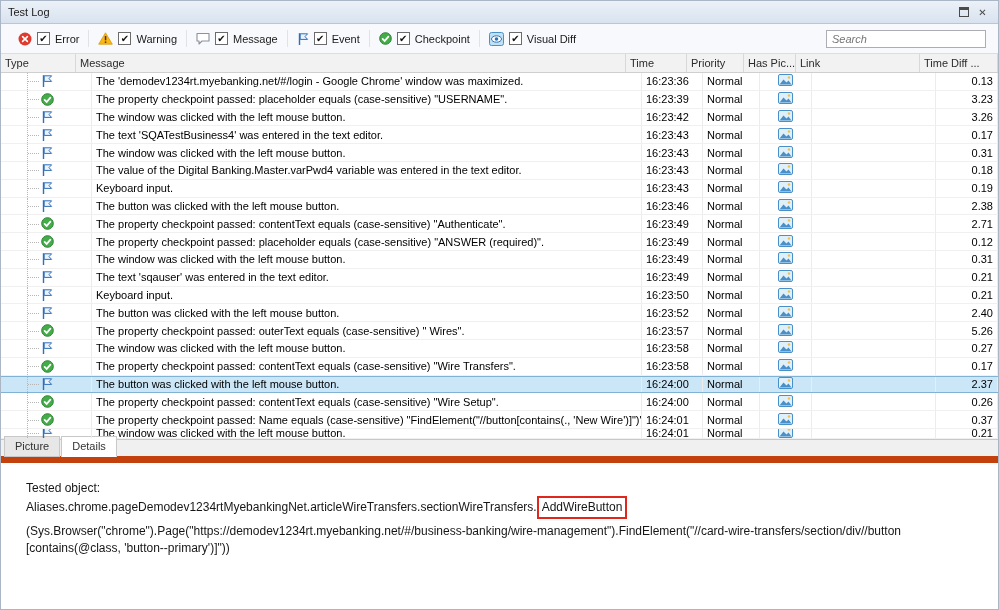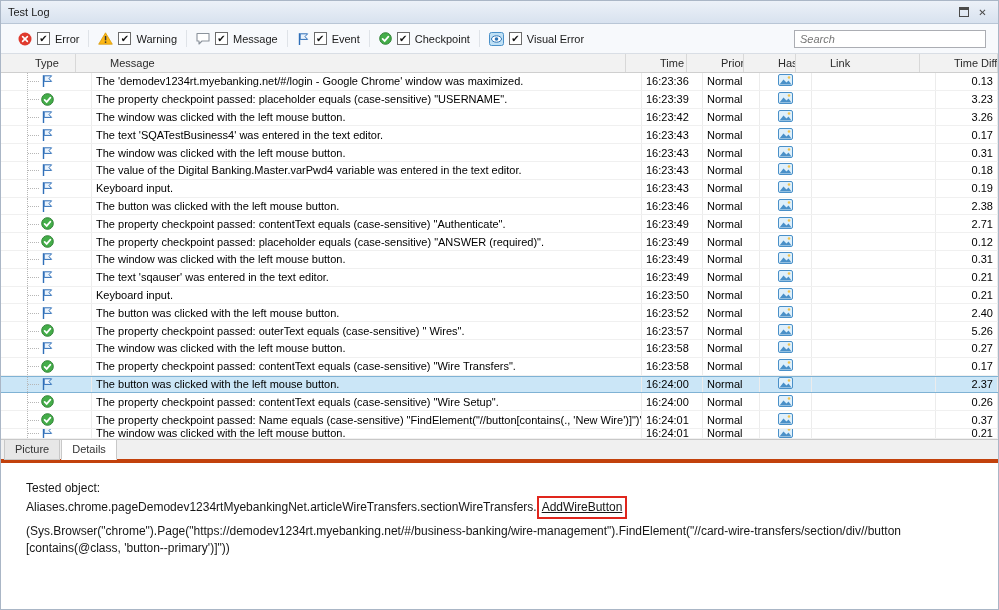--- a/index.html
+++ b/index.html
@@ -15,46 +15,46 @@
   .titlebar { flex:0 0 23px; height:23px; background:linear-gradient(#ecf1f8,#d8e2ef); border-bottom:1px solid #b9c6d6; display:flex; align-items:center; padding:0 7px; }
   .title { flex:1; color:#1b1b1b; }
   .tb-btn { width:17px; height:16px; display:inline-flex; align-items:center; justify-content:center; color:#4a4a4a; font-size:10px; margin-left:2px; cursor:default; }
 
   
   .toolbar { flex:0 0 30px; height:30px; background:#f7f9fc; border-bottom:1px solid #d9dee5; display:flex; align-items:center; padding:0 8px; }
   .fgroup { display:flex; align-items:center; gap:5px; padding:0 9px; }
   .sep { width:1px; height:17px; background:#dfe3e8; }
   .cb { width:13px; height:13px; background:#fff; border:1px solid #6b6b6b; display:inline-flex; align-items:center; justify-content:center; font-size:10px; line-height:1; color:#111; }
   .ficon { display:inline-flex; }
-  .search { margin-left:auto; margin-right:4px; width:192px; height:18px; border:1px solid #abadb3; font-family:"Liberation Sans","DejaVu Sans",sans-serif; font-style:italic; font-size:11px; color:#767676; padding:0 5px; outline:none; background:#fff; }
+  .search { margin-left:auto; margin-right:4px; width:160px; height:18px; border:1px solid #abadb3; font-family:"Liberation Sans","DejaVu Sans",sans-serif; font-style:italic; font-size:11px; color:#767676; padding:0 5px; outline:none; background:#fff; }
 
   
   .ghead { flex:0 0 19px; height:19px; display:grid; grid-template-columns:75px 550px 61px 57px 52px 124px 1fr; background:#f2f2f2; border-bottom:1px solid #cfcfcf; }
-  .ghead .hc { border-right:1px solid #d8d8d8; padding:3px 4px 0; color:#2b2b2b; white-space:nowrap; overflow:hidden;margin-left:30px; }
+  .ghead .hc { border-right:1px solid #d8d8d8; padding:3px 4px 0; color:#2b2b2b; white-space:nowrap; overflow:hidden; }
   .gbody { flex:0 0 366px; height:366px; overflow:hidden; background:#fff; }
   .row { display:grid; grid-template-columns:75px 550px 61px 57px 52px 124px 1fr; height:17.8px; border-bottom:1px solid #f0f0f0; background:#fff;padding-left:16px; }
   .row .c { border-right:1px solid #ececec; padding:0 4px; display:flex; align-items:center; overflow:hidden; white-space:nowrap; color:#000; }
   .row .type { position:relative; padding:0; }
   .tree-v { position:absolute; left:10px; top:0; bottom:0; border-left:1px dotted #b6b6b6; }
   .tree-h { position:absolute; left:11px; width:11px; top:50%; border-top:1px dotted #b6b6b6; }
   .ricon { margin-left:24px; display:inline-flex; }
   .row .pic { justify-content:center; }
   .row .diff { justify-content:flex-end; }
   .row.selected, .row.selected .c { background:#cbe6f7; }
   .row.selected { border-top:1px solid #7fb2d4; border-bottom:1px solid #7fb2d4; }
   .row.clipped { height:10px; overflow:hidden; }
 
   
-  .tabstrip { flex:0 0 24px; height:24px; background:#f0f0f0; border-top:1px solid #c8c8c8; border-bottom:4px solid #c2410c; display:flex; align-items:flex-end; padding:15px 0 0 3px; }
+  .tabstrip { flex:0 0 24px; height:24px; background:#f0f0f0; border-top:1px solid #c8c8c8; border-bottom:7px solid #c2410c; display:flex; align-items:flex-end; padding:15px 0 0 3px; }
   .tab { padding:3px 10px 4px; border:1px solid #c8c8c8; border-bottom:1px solid #c8c8c8; margin-bottom:-1px; background:#e7e7e7; color:#333; margin-right:1px; }
   .tab.active { background:#fff; border-bottom:1px solid #fff;margin-top:48px; }
 
   
   .details { flex:1; background:#fff; padding:16px 20px 0 25px; font-size:12px; line-height:19px; color:#161616; }
-  .redbox { display:inline-block; border:2px solid #e0261d; padding:0 3px; margin:-2px 0;text-decoration:underline; }
+  .redbox { display:inline-block; border:2px solid #e0261d; padding:0 3px; margin:-2px 0; }
   .sysblock { margin-top:6px; }
   .sysline { line-height:17px; }
   .linkwrap { margin-top:20px; }
   .slink { color:#0b5bbd; text-decoration:underline; cursor:pointer; }
 </style>
 </head>
 <body>
 
 <div class="window">
 
@@ -127,21 +127,21 @@
     <div class="sep"></div>
     <div class="fgroup">
       <span class="ficon">
           <svg width="15" height="14">
             <rect x="0.5" y="0.5" width="14" height="13" rx="2" fill="#bfe0f5" stroke="#4a90c8"></rect>
             <ellipse cx="7.5" cy="7" rx="5" ry="3.2" fill="#fff" stroke="#2e74b5"></ellipse>
             <circle cx="7.5" cy="7" r="1.8" fill="#2e74b5"></circle>
           </svg>
         </span>
       <span class="cb">✔</span>
-      <span>Visual Error</span>
+      <span>Visual Diff</span>
     </div>
     <input class="search" type="text" placeholder="Search" style="">
   </div>
 
   <div class="ghead">
     <div class="hc">Type</div>
     <div class="hc">Message</div>
     <div class="hc">Time</div>
     <div class="hc">Priority</div>
     <div class="hc">Has Pic...</div>

